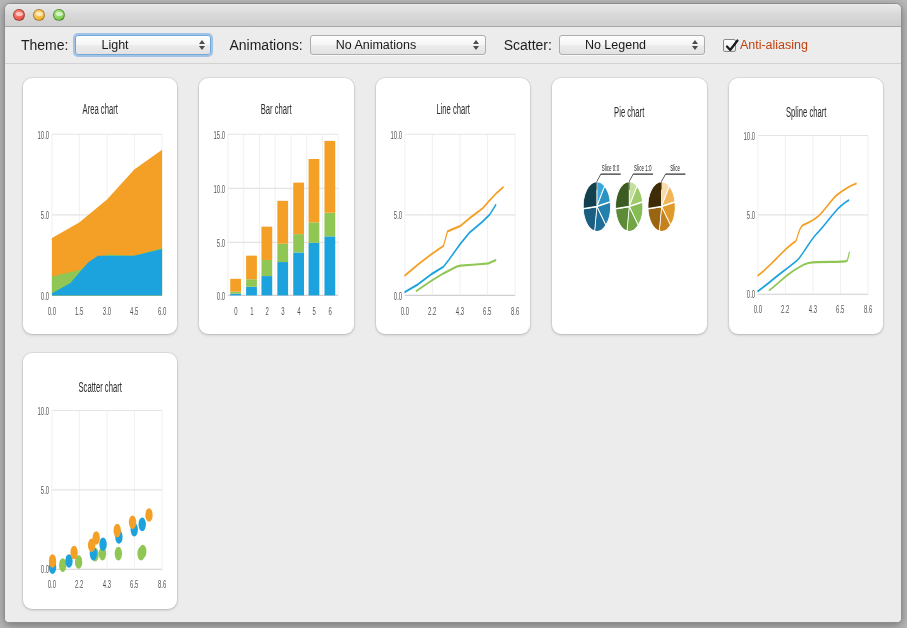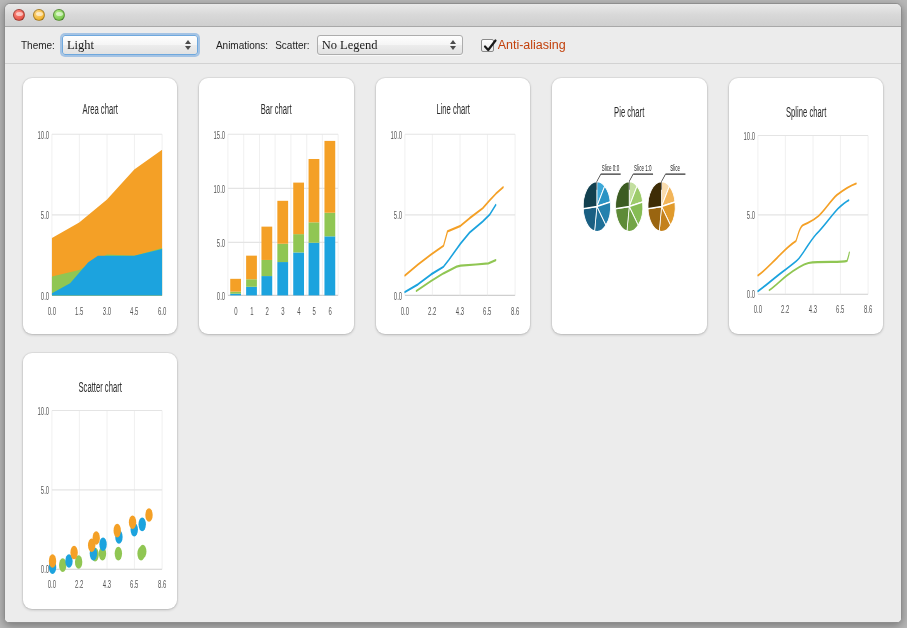--- a/index.html
+++ b/index.html
@@ -47,21 +47,21 @@
     position: relative;
     height: 36px;
     background: #ececec;
     border-bottom: 1px solid #d2d2d2;
     display: flex;
     align-items: center;
     padding-left: 16px;
     gap: 0px;
   }
   .tb-label {
-    font-size: 10px;
+    font-size: 14px;
     color: #1d1d1d;
     margin-right: 7px;
     white-space: nowrap;
     text-align: center;
   }
   .popup {
     position: relative;
     height: 20px;
     background: linear-gradient(to bottom, #fefefe 0%, #f5f5f5 48%, #ececec 52%, #e2e2e2 100%);
     border: 1px solid #adadad;
@@ -72,24 +72,23 @@
     box-sizing: border-box;
     margin-right: 18px;
   }
   .popup.focused {
     border-color: #6fa8dd;
     box-shadow: 0 0 0 2px rgba(106,162,223,0.55);
   }
   .popup .pv {
     font-size: 12.5px;
     color: #1a1a1a;
-    padding-left: 4px;
+    padding-left: 25px;
     white-space: nowrap;
     overflow: hidden;
-    font-family: Liberation Serif, serif;
   }
   .popup .stepper {
     position: absolute;
     right: 4px; top: 0; bottom: 0;
     width: 9px;
     display: flex; flex-direction: column;
     align-items: center; justify-content: center;
     gap: 2px;
   }
   .arw { width: 0; height: 0; }
@@ -154,20 +153,27 @@
     <span class="tb-label">Theme:</span>
     <div class="popup focused" id="popup-theme">
       <span class="pv">Light</span>
       <span class="stepper">
         <span class="arw up"></span>
           <span class="arw down"></span>
       </span>
     </div>
 
     <span class="tb-label">Animations:</span>
+    <div class="popup" id="popup-animation">
+      <span class="pv">No Animations</span>
+      <span class="stepper">
+        <span class="arw up"></span>
+          <span class="arw down"></span>
+      </span>
+    </div>
 
     <span class="tb-label">Scatter:</span>
     <div class="popup" id="popup-legend">
       <span class="pv">No Legend</span>
       <span class="stepper">
         <span class="arw up"></span>
           <span class="arw down"></span>
       </span>
     </div>
 

